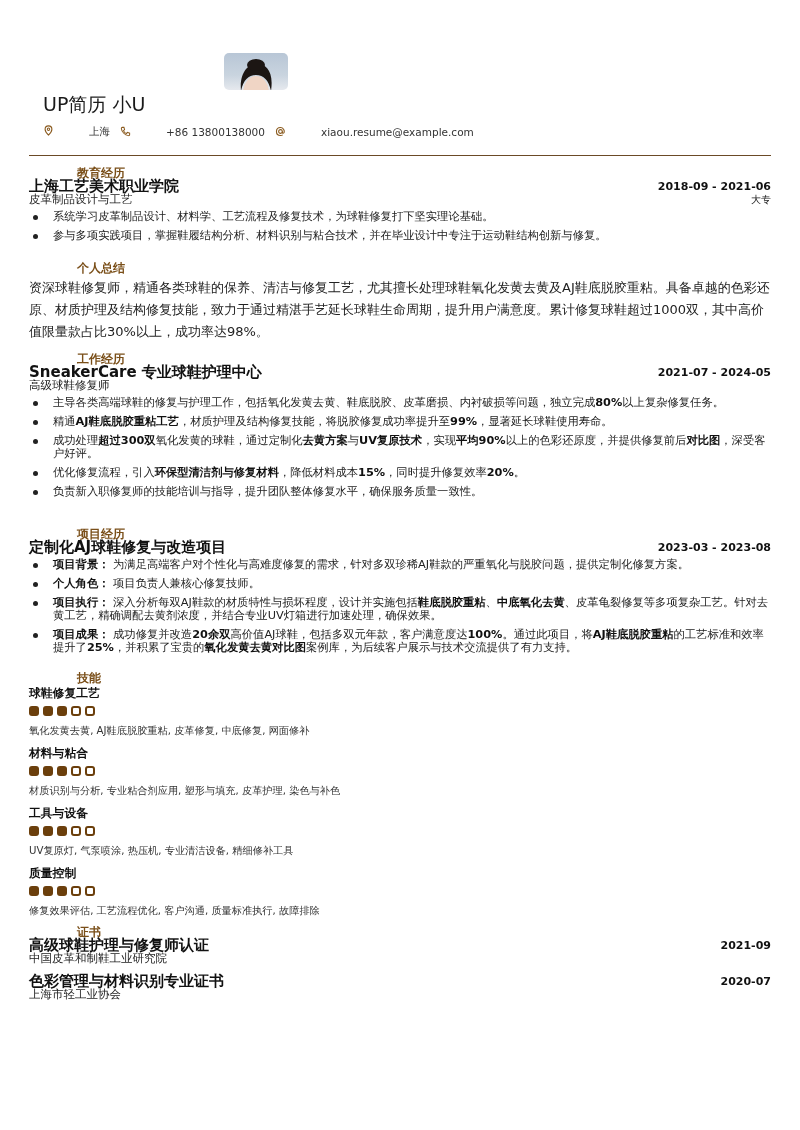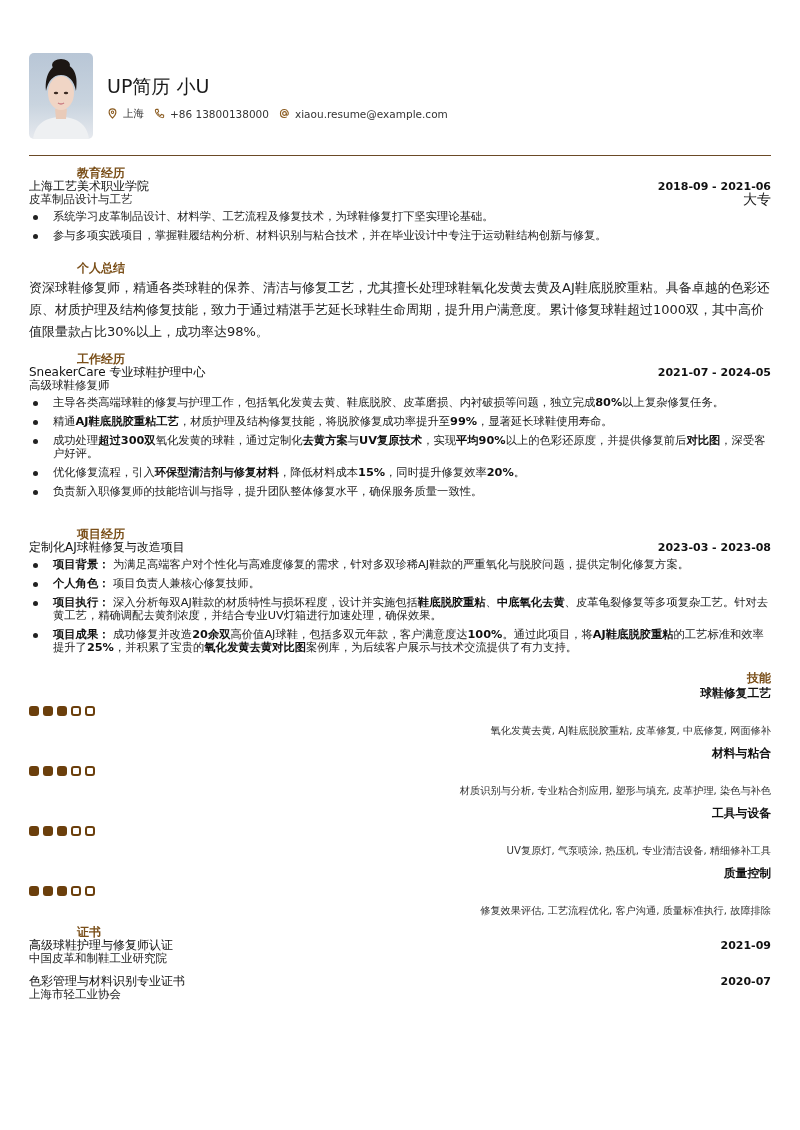--- a/index.html
+++ b/index.html
@@ -7,42 +7,42 @@
     body {
       font-family: "DejaVu Sans", "Liberation Sans", sans-serif;
       color: #222222;
       font-size: 12px;
       position: relative;
       overflow: hidden;
     }
     .page { position: absolute; left: 0; top: 0; width: 800px; height: 1130px; padding: 0 29px 0 29px; }
 
     
-    .header { position: absolute; left: 29px; top: 53px; height: 86px; display: flex; align-items: center; }
+    .header { position: absolute; left: 29px; top: 53px; height: 86px; display: flex; align-items: center; flex-direction: column; }
     .photo {
       width: 64px; height: 86px; border-radius: 5px; overflow: hidden;
       background: linear-gradient(180deg, #b8c6d6 0%, #c9d4df 60%, #e6e9ee 100%);
       position: relative;
     }
     .photo svg { position: absolute; left: 0; top: 0; }
     .header-info { margin-left: 14px; }
     .name { font-size: 19px; font-weight: normal; color: #1a1a1a; line-height: 24px; margin-top: 2px; }
     .contacts { display: flex; align-items: center; margin-top: 9px; font-size: 10.5px; color: #333; }
-    .contact { display: flex; align-items: center; margin-right: 10px; }
+    .contact { display: flex; align-items: flex-start; margin-right: 10px; gap: 30px; }
     .contact .ic { width: 11px; height: 11px; margin-right: 5px; display: inline-block; }
     .divider { position: absolute; left: 29px; right: 29px; top: 155px; height: 1px; background: #6b4a26; }
 
     
     .section { position: absolute; left: 29px; right: 29px; }
     .sec-title { font-size: 12px; font-weight: bold; color: #7a4f19; line-height: 13px; margin-left: 48px; }
     .row { display: flex; justify-content: space-between; align-items: flex-start; }
-    .item-title { font-size: 12px; font-weight: normal; color: #111; line-height: 13px; }
+    .item-title { font-size: 15px; font-weight: bold; color: #111; line-height: 13px; }
     .item-date { font-size: 11px; font-weight: bold; color: #111; line-height: 13px; }
     .item-sub { font-size: 11.5px; color: #222; line-height: 13px; }
-    .item-sub-right { font-size: 14px; color: #222; line-height: 13px; text-align: right; }
+    .item-sub-right { font-size: 10px; color: #222; line-height: 13px; text-align: right; }
     ul.bullets { list-style: none; margin-top: 4px; }
     ul.bullets li { position: relative; padding-left: 24px; font-size: 11.3px; line-height: 13px; margin-bottom: 6px; color: #222; }
     ul.bullets li::before { content: ""; position: absolute; left: 4px; top: 5px; width: 5px; height: 5px; border-radius: 50%; background: #222; }
     .b { font-weight: bold; color: #111; }
     .para { font-size: 13px; line-height: 22px; color: #222; margin-top: 2px; }
 
     .skill { margin-top: 2px; }
     .skill-name { font-size: 11.8px; font-weight: bold; color: #111; line-height: 14px; }
     .dots { display: flex; margin-top: 6px; height: 11px; }
     .dot { width: 10px; height: 10px; border-radius: 3px; margin-right: 4px; }
@@ -143,21 +143,21 @@
       <div class="item-date">2023-03 - 2023-08</div>
     </div>
     <ul class="bullets">
         <li><span class="b">项目背景：</span><span> 为满足高端客户对个性化与高难度修复的需求，针对多双珍稀AJ鞋款的严重氧化与脱胶问题，提供定制化修复方案。</span></li>
         <li><span class="b">个人角色：</span><span> 项目负责人兼核心修复技师。</span></li>
         <li><span class="b">项目执行：</span><span> 深入分析每双AJ鞋款的材质特性与损坏程度，设计并实施包括</span><span class="b">鞋底脱胶重粘</span><span>、</span><span class="b">中底氧化去黄</span><span>、皮革龟裂修复等多项复杂工艺。针对去黄工艺，精确调配去黄剂浓度，并结合专业UV灯箱进行加速处理，确保效果。</span></li>
         <li><span class="b">项目成果：</span><span> 成功修复并改造</span><span class="b">20余双</span><span>高价值AJ球鞋，包括多双元年款，客户满意度达</span><span class="b">100%</span><span>。通过此项目，将</span><span class="b">AJ鞋底脱胶重粘</span><span>的工艺标准和效率提升了</span><span class="b">25%</span><span>，并积累了宝贵的</span><span class="b">氧化发黄去黄对比图</span><span>案例库，为后续客户展示与技术交流提供了有力支持。</span></li>
       </ul>
   </div>
 
-  <div class="section" style="top:672px;text-align:right;">
+  <div class="section" style="top:672px;">
     <div class="sec-title">技能</div>
     <div id="skills-list">
         <div class="skill" style="margin-top: 1px;">
           <div class="skill-name">球鞋修复工艺</div>
           <div class="dots">
             <span class="dot on"></span>
             <span class="dot on"></span>
             <span class="dot on"></span>
             <span class="dot off"></span>
             <span class="dot off"></span>

